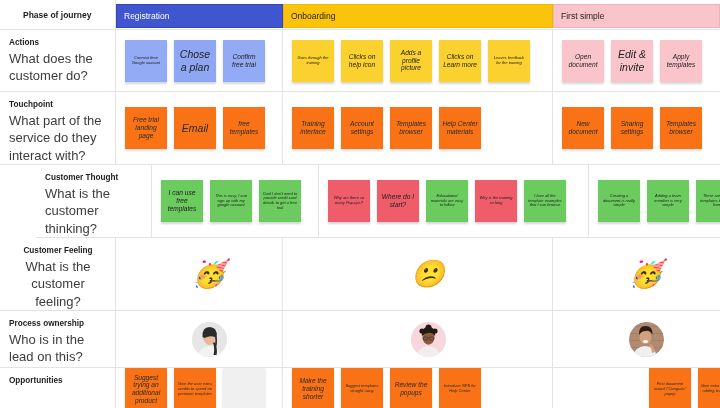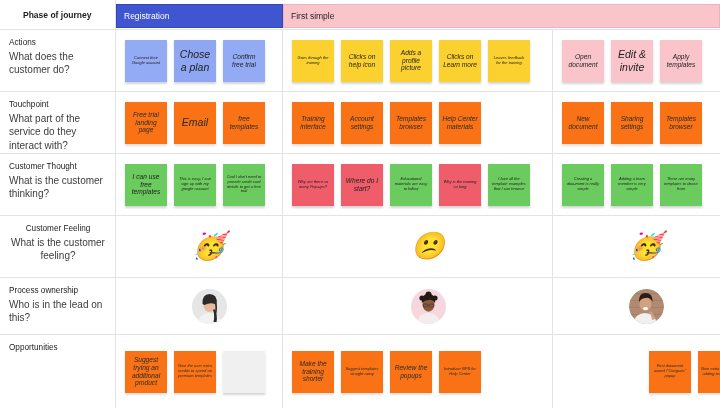--- a/index.html
+++ b/index.html
@@ -71,40 +71,40 @@
   }
 
   
   .row {
     display: flex;
     border-bottom: 1px solid #e3e3e3;
     background: #ffffff;
   }
   .row.actions   { flex: 0 0 62px; }
   .row.touch     { flex: 0 0 62px; }
-  .row.thought   { flex: 0 0 62px; }
+  .row.thought   { flex: 0 0 62px; margin-left: 36px; }
   .row.feeling   { flex: 0 0 62px; text-align: center; }
   .row.ownership { flex: 0 0 57px; justify-content: space-between; }
   .row.opps      { flex: 1 1 auto; border-bottom: none; }
 
   .row-label {
     width: 116px;
     flex: 0 0 116px;
     padding: 8px 8px 0 9px;
     border-right: 1px solid #e3e3e3;
   }
   .row-title {
     font-size: 8.2px;
-    font-weight: normal;
+    font-weight: bold;
     color: #1d1d1d;
     line-height: 1.32;
     margin-bottom: 1px;
   }
   .row-sub {
-    font-size: 10px;
+    font-size: 13px;
     color: #3c3c3c;
     line-height: 1.34;
   }
 
   .lanes {
     flex: 1 1 auto;
     display: flex;
     font-style: italic;
   }
   .lane {
@@ -168,20 +168,23 @@
 </head>
 <body>
 
 <div id="board">
 
   <div class="header-row">
     <div class="header-label">Phase of journey</div>
     <div class="phase-strip">
       <div class="phase registration">
         <span>Registration</span>
+      </div>
+      <div class="phase onboarding">
+        <span>Onboarding</span>
       </div>
       <div class="phase firstsession">
         <span>First simple</span>
       </div>
     </div>
   </div>
 
   <div class="row actions">
     <div class="row-label">
       <div class="row-title">Actions</div>

